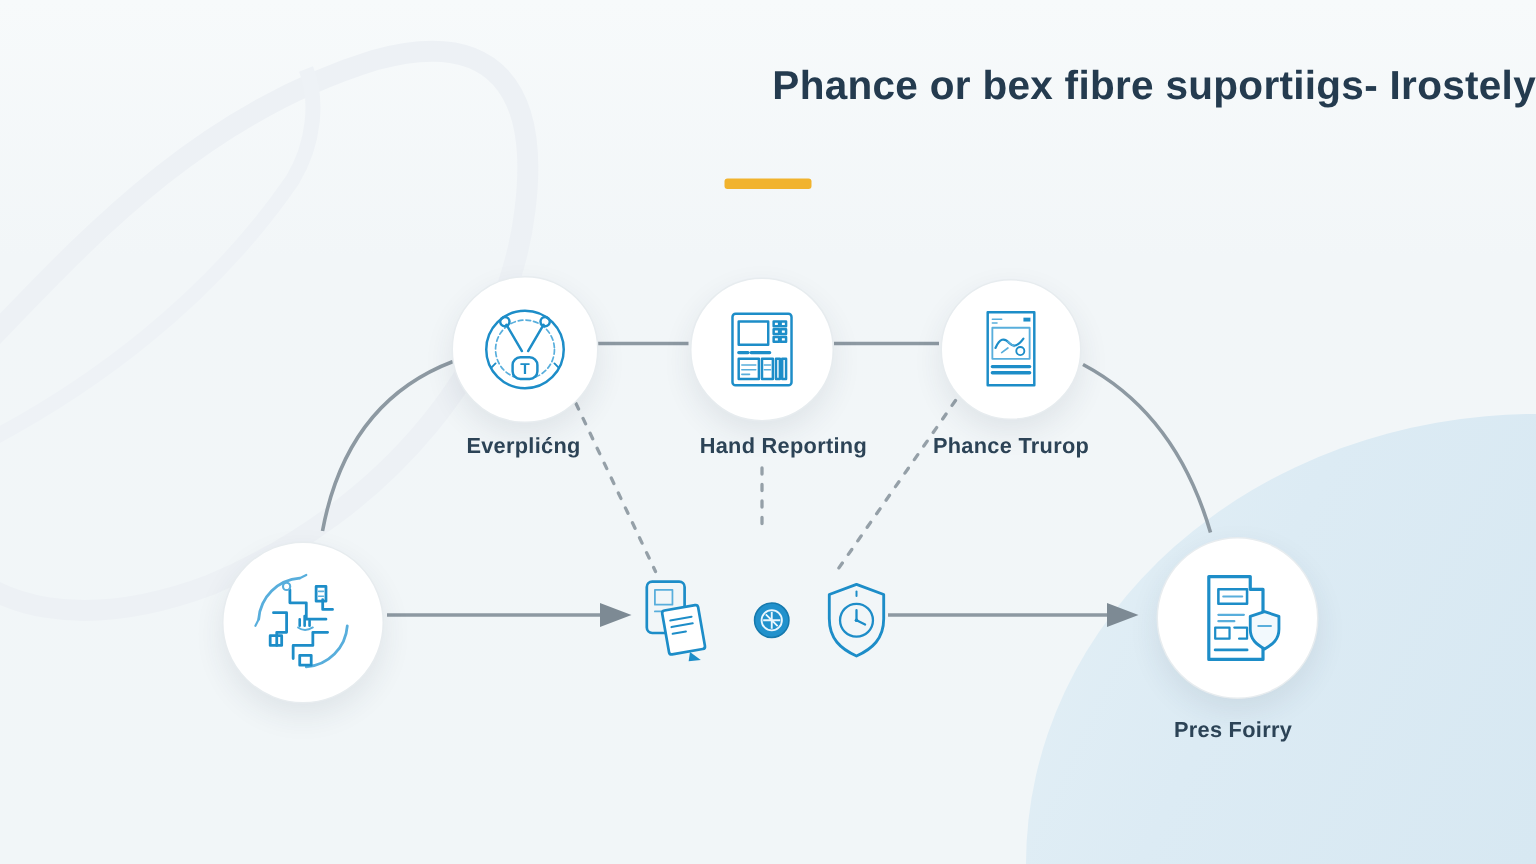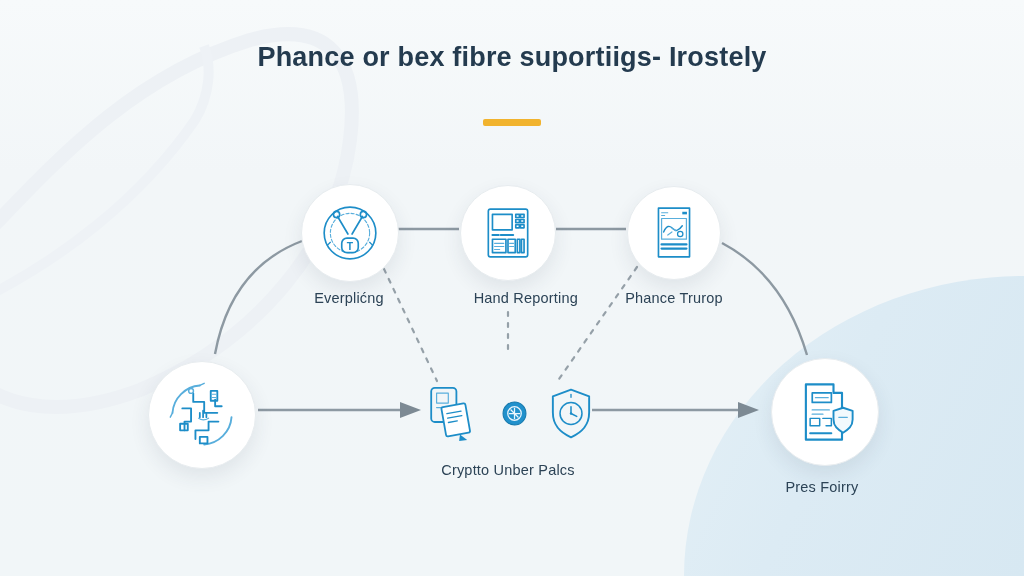--- a/index.html
+++ b/index.html
@@ -12,21 +12,21 @@
     background:linear-gradient(180deg,#f7fafb 0%,#f2f6f8 30%,#f1f6f8 100%);}
 
   
   .decor-swoosh{position:absolute;left:0;top:0;z-index:0;}
   .corner-blob{position:absolute;right:0;bottom:0;width:340px;height:300px;z-index:0;
     background:linear-gradient(115deg,#e4f0f6 0%,#dcebf4 45%,#d7e8f2 100%);
     border-top-left-radius:100%;}
 
   
   .header{position:absolute;top:42px;left:0;width:100%;text-align:center;z-index:2;}
-  .title{margin:0;font-size:27px;font-weight:700;color:#243b4f;letter-spacing:.2px;}
+  .title{margin:0;font-size:27px;font-weight:700;color:#243b4f;letter-spacing:.2px;text-align:right;}
   .subtitle{margin:9px 0 0 0;font-size:13px;color:#5f707e;letter-spacing:.3px;}
   .divider{position:absolute;left:483px;top:119px;width:58px;height:7px;
     background:#f1b32e;border-radius:2px;z-index:2;}
 
   
   .connectors{position:absolute;left:0;top:0;z-index:1;}
   .solid-line{stroke:#8d99a2;stroke-width:2.4;fill:none;}
   .dash-line{stroke:#95a0a8;stroke-width:2.2;fill:none;
     stroke-dasharray:4 7;stroke-linecap:round;}
   .arrow-head{fill:#7d8a94;}
@@ -35,21 +35,21 @@
   .circle{position:absolute;background:#ffffff;border:1px solid #e7ecef;border-radius:50%;
     box-shadow:0 8px 20px rgba(40,60,80,.09);display:flex;align-items:center;
     justify-content:center;z-index:2;}
   .c-top1{left:301px;top:184px;width:96px;height:96px;}
   .c-top2{left:460px;top:185px;width:94px;height:94px;}
   .c-top3{left:627px;top:186px;width:92px;height:92px;}
   .c-left{left:148px;top:361px;width:106px;height:106px;}
   .c-right{left:771px;top:358px;width:106px;height:106px;}
 
   .node-label{position:absolute;z-index:2;text-align:center;font-size:14.5px;
-    font-weight:400;color:#2c4356;letter-spacing:.2px;}
+    font-weight:700;color:#2c4356;letter-spacing:.2px;}
   .l-top1{left:279px;top:290px;width:140px;}
   .l-top2{left:438px;top:290px;width:140px;text-align:right;}
   .l-top3{left:604px;top:290px;width:140px;}
   .l-left{left:97px;top:479px;width:200px;}
   .l-center{left:408px;top:462px;width:200px;}
   .l-right{left:752px;top:479px;width:140px;}
 
   .center-icons{position:absolute;left:424px;top:381px;width:168px;height:64px;
     display:flex;align-items:center;justify-content:space-between;z-index:2;}
 </style>
@@ -170,21 +170,20 @@
       <path d="M12 6.5 v11 M6.5 12 h11 M8.2 8.2 l7.6 7.6" stroke="#eaf6fd" stroke-width="1.2" fill="none"></path>
     </svg>
     <svg width="42" height="55" viewBox="0 0 44 54" fill="none" stroke="#1d8dc8" stroke-width="2" stroke-linecap="round" stroke-linejoin="round">
       <path d="M22 2 L41 9 V26 C41 40 33 47 22 52 C11 47 3 40 3 26 V9 Z"></path>
       <circle cx="22" cy="27" r="11.5" stroke-width="1.6"></circle>
       <path d="M22 27 L22 20 M22 27 L28 30" stroke-width="1.6"></path>
       <circle cx="22" cy="27" r="1.3" fill="#1d8dc8" stroke="none"></circle>
       <path d="M22 7 v3" stroke-width="1.4"></path>
     </svg>
   </div>
-  <div class="node-label l-center">Cryptto Unber Palcs</div>
 
   <div class="circle c-right">
     <svg width="68" height="68" viewBox="0 0 64 64" fill="none" stroke="#1d8dc8" stroke-width="2" stroke-linecap="round" stroke-linejoin="round">
       <path d="M14 6 H40 V14 H48 V58 H14 Z"></path>
       <rect x="20" y="14" width="18" height="9" stroke-width="1.6"></rect>
       <path d="M23 18.5 h12" stroke-width="1.2" stroke="#58aedc"></path>
       <path d="M20 30 h16 M20 34 h10" stroke-width="1.4" stroke="#58aedc"></path>
       <rect x="18" y="38" width="9" height="7" stroke-width="1.4"></rect>
       <path d="M30 38 h8 v7 h-5" stroke-width="1.4"></path>
       <path d="M18 52 h20" stroke-width="1.8"></path>

